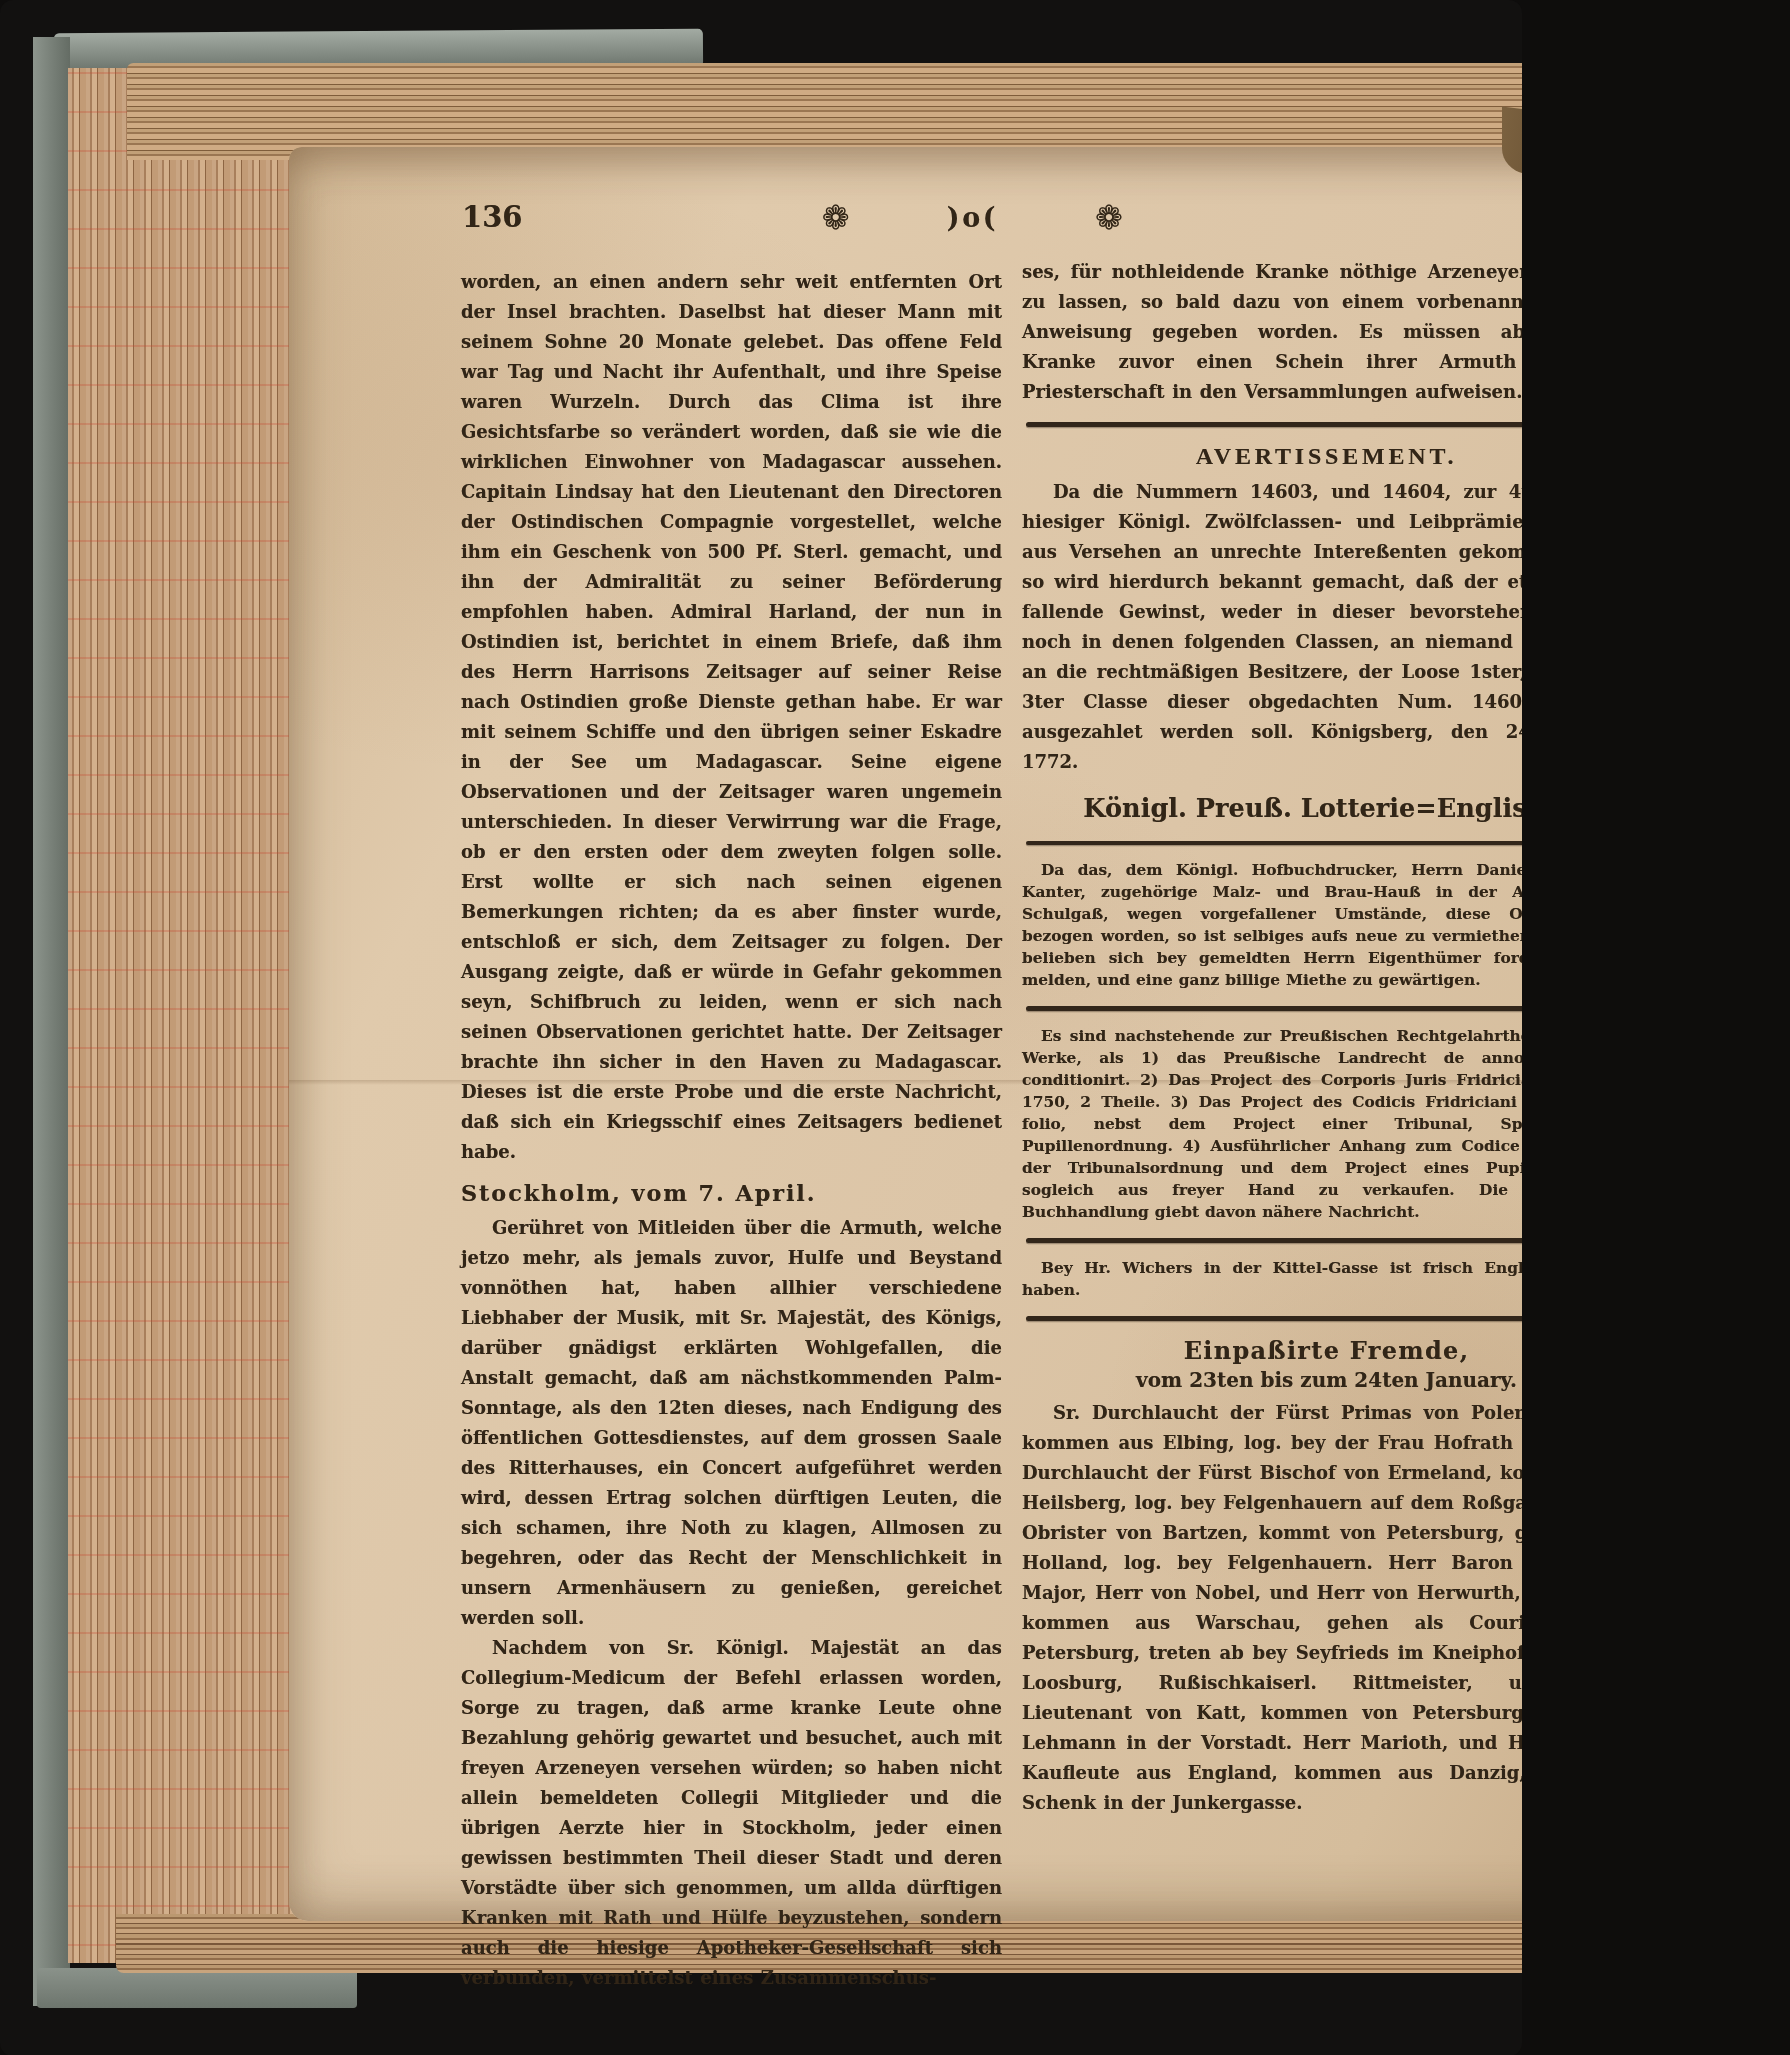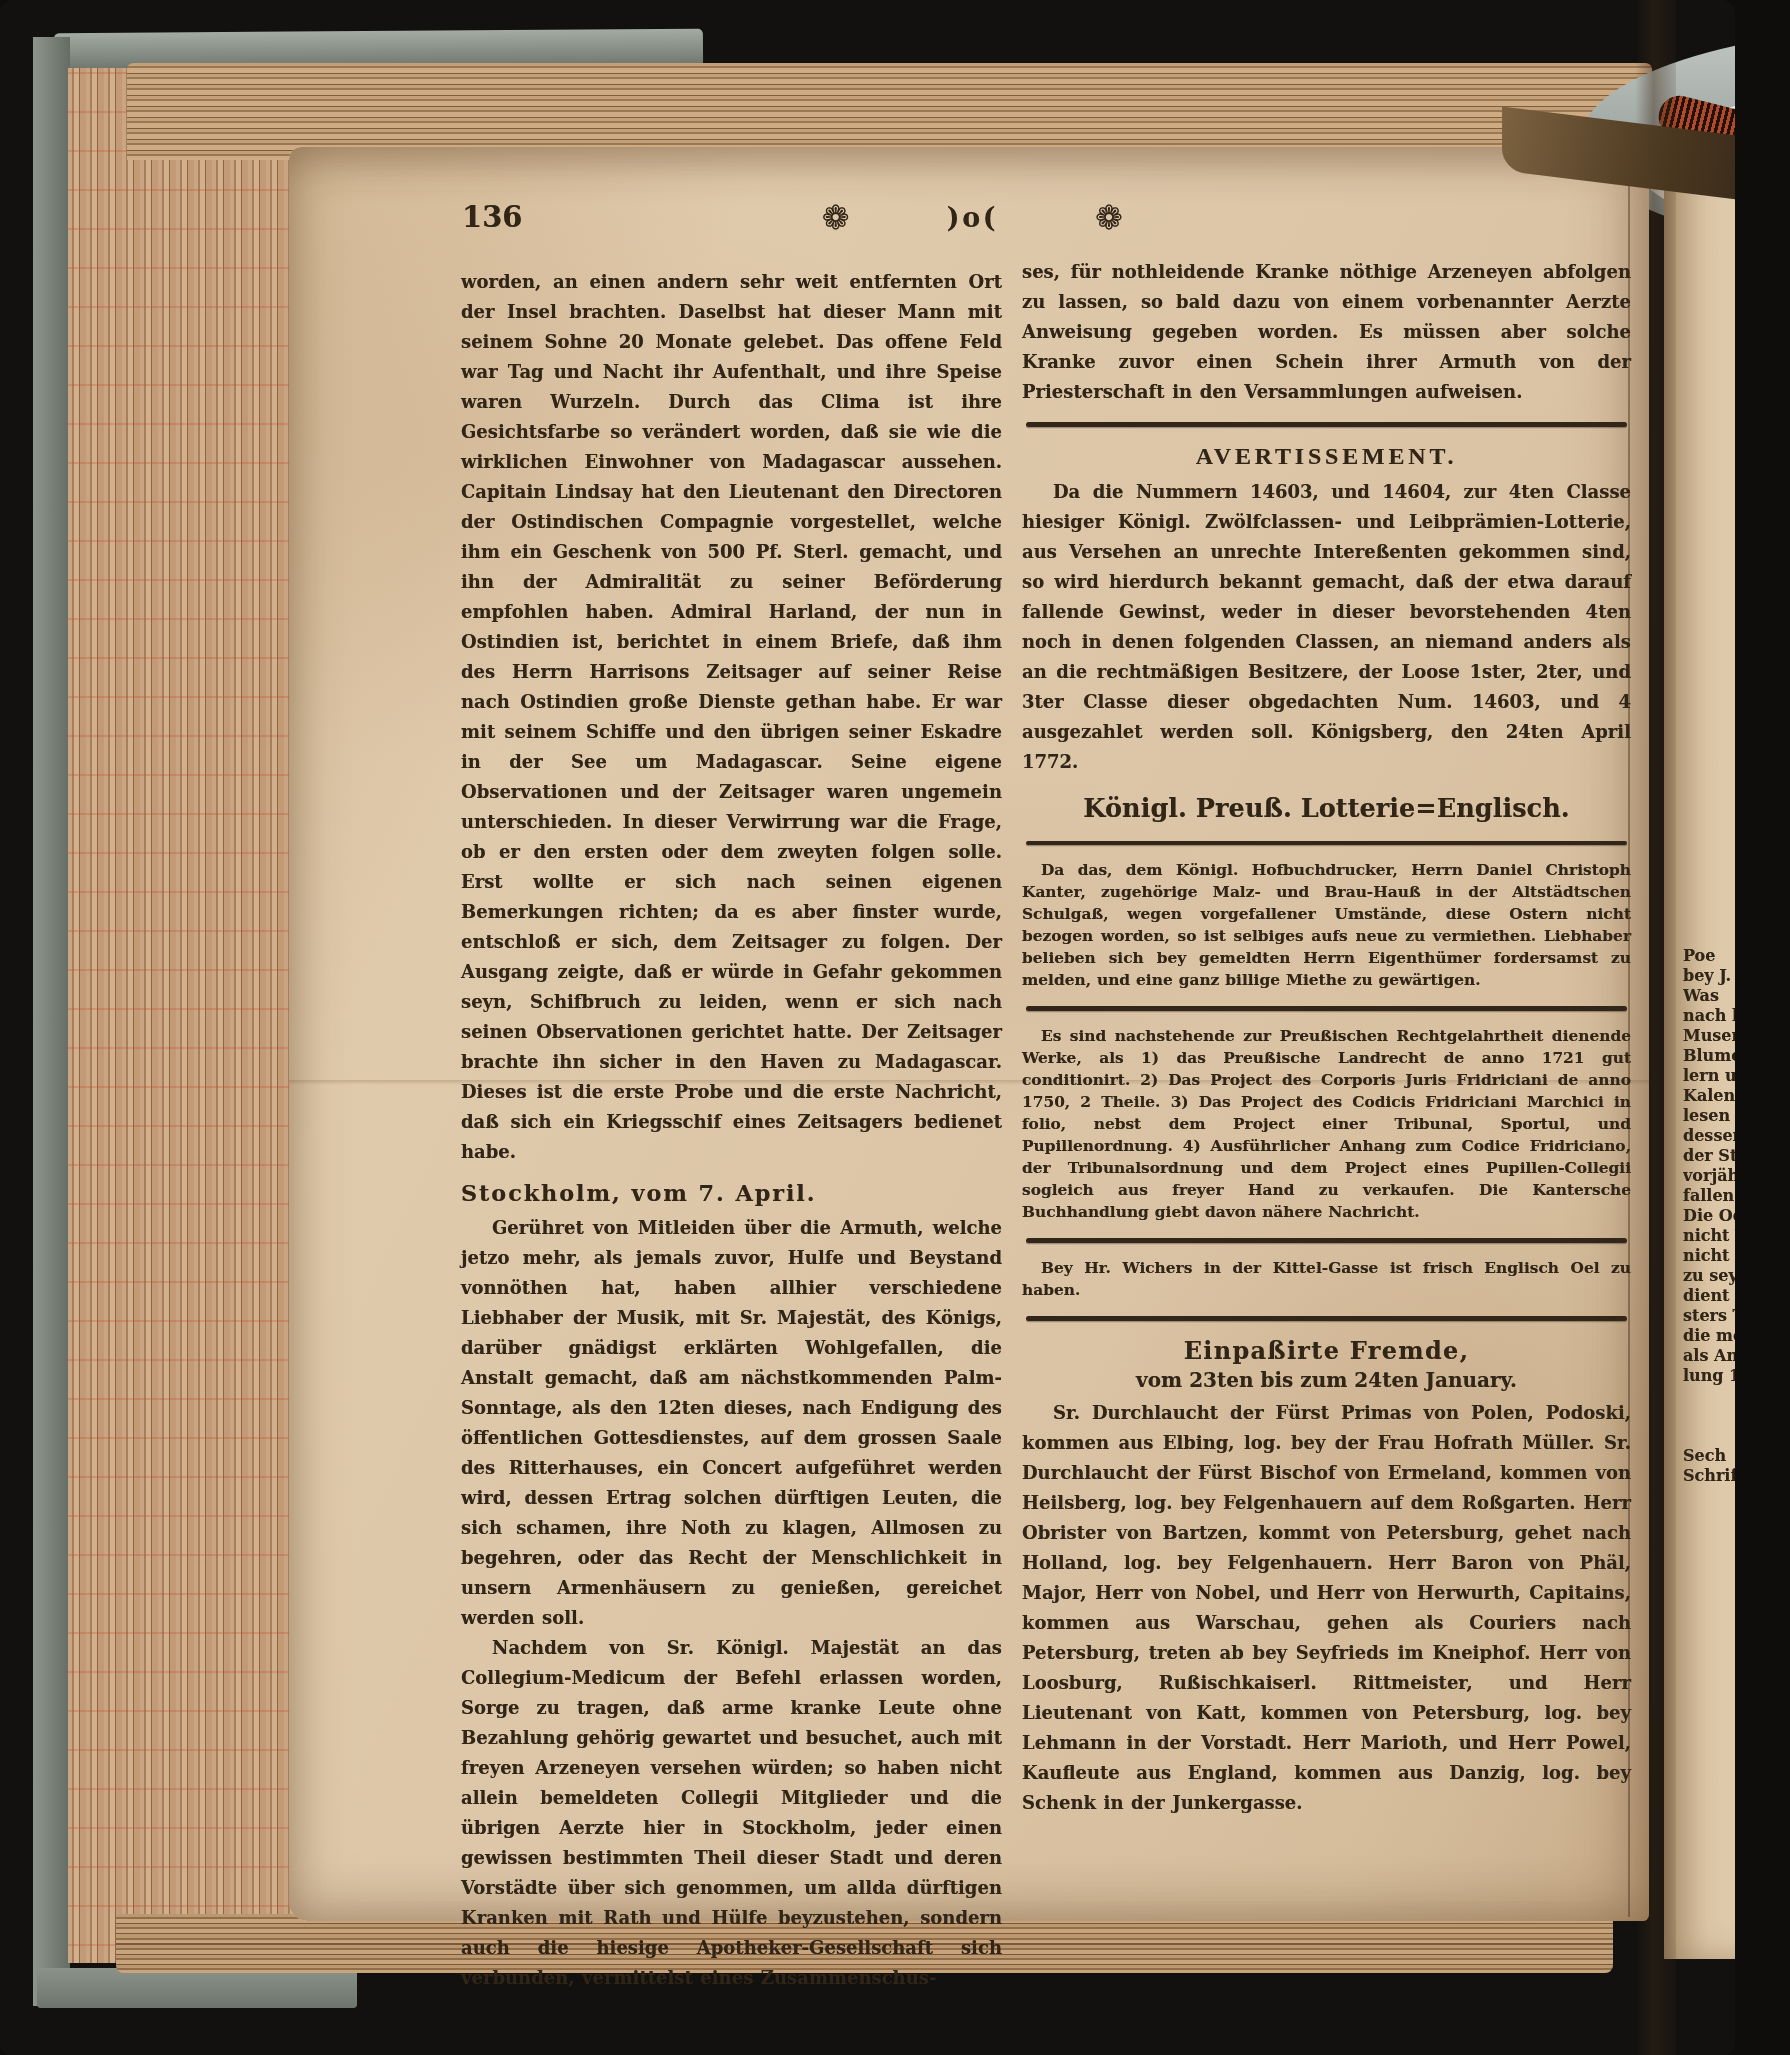--- a/index.html
+++ b/index.html
@@ -1,16 +1,16 @@
 <!DOCTYPE html>
 <html style="font-size:10.2px"><head>
 <meta charset="utf-8">
 <style>
   html,body{margin:0;padding:0;background:#0e0d0c;}
-  #scene{position:relative;width:1735px;height:2056px;background:#121110;overflow:hidden;
+  #scene{position:relative;width:1522px;height:2056px;background:#121110;overflow:hidden;
          font-family:"DejaVu Serif", serif;border-radius:13px;}
   
   .cover-top{position:absolute;left:54px;top:31px;width:649px;height:38px;
     background:linear-gradient(180deg,#a3aba3,#7d857d 70%,#6b736b);border-radius:5.1px;transform:rotate(-0.4deg);}
   .cover-left{position:absolute;left:33px;top:37px;width:37px;height:1969px;
     background:linear-gradient(90deg,#8d958d,#747c74 60%,#646c64);}
   .cover-bottom{position:absolute;left:37px;top:1968px;width:320px;height:40px;
     background:linear-gradient(180deg,#8a928a,#6d756d);border-radius:3.8px;}
   .strap{position:absolute;left:1336px;top:83px;width:152px;height:51px;
     background:linear-gradient(180deg,#b0b6b2,#848b87);border-radius:6.4px;transform:rotate(-2deg);}

